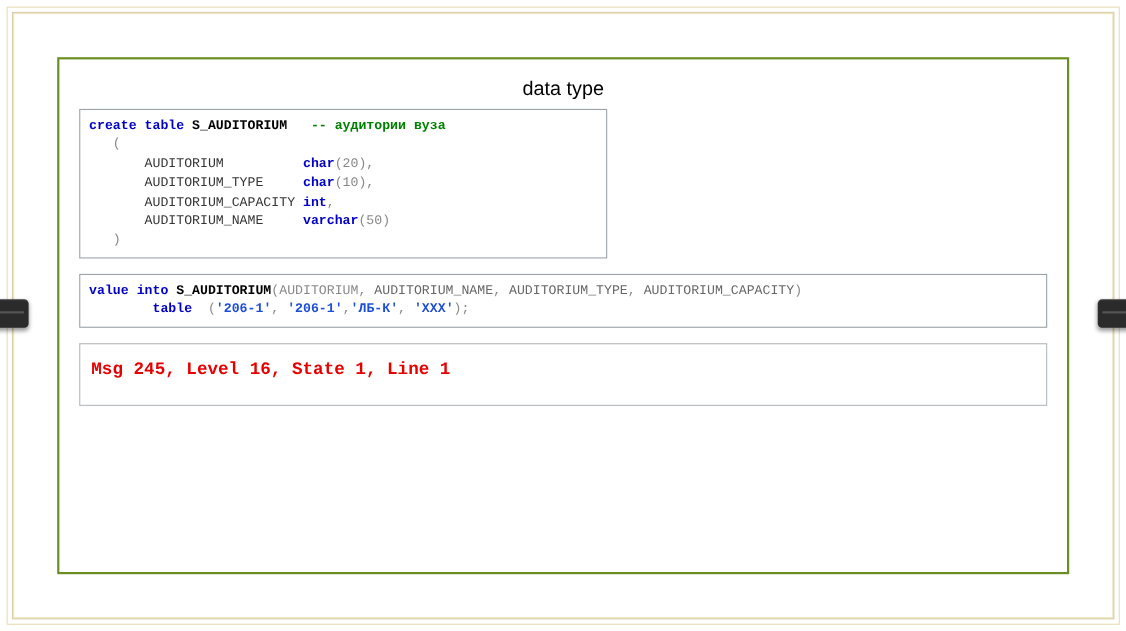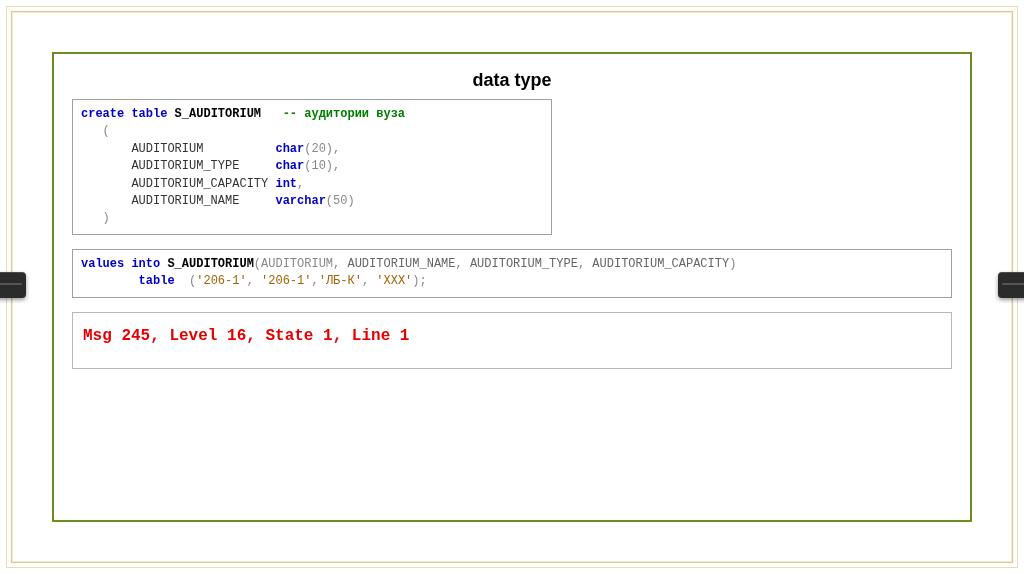--- a/index.html
+++ b/index.html
@@ -42,21 +42,21 @@
     left: 40px;
     right: 40px;
     bottom: 40px;
     border: 2px solid #6b8e23;
     background: #fff;
     padding: 14px 18px 18px 18px;
     box-sizing: border-box;
   }
   .title {
     text-align: center;
-    font-weight: bold;
+    font-weight: normal;
     font-size: 18px;
     margin: 2px 0 8px 0;
     color: #000;
   }
   .code-box {
     border: 1px solid #9aa3a8;
     background: #ffffff;
     padding: 6px 8px;
     font-family: "Courier New", Courier, monospace;
     font-size: 12px;
@@ -77,21 +77,21 @@
     font-size: 16px;
     line-height: 1.7;
     color: #e60000;
     font-weight: bold;
     box-sizing: border-box;
   }
   .kw   { color: #0000c8; font-weight: bold; }
   .ident{ color: #000;    font-weight: bold; }
   .type { color: #0000c8; font-weight: bold; }
   .cmt  { color: #008000; font-weight: bold; }
-  .str  { color: #a16207; font-weight: normal; text-align: right; }
+  .str  { color: #1d4ed8; font-weight: bold; text-align: right; }
   .pn   { color: #888; }
   .faded-ident { color: #666; }
   .plain { color: #333; }
 
   
   .clip {
     position: absolute;
     width: 34px;
     height: 26px;
     background: #2b2b2b;
@@ -125,21 +125,21 @@
       <div class="title">data type</div>
 
       <div class="code-box box1"><span class="kw">create table</span><span class="ident"> S_AUDITORIUM   </span><span class="cmt">-- аудитории вуза</span>
 <span class="pn">   (</span>
 <span class="plain">       AUDITORIUM          </span><span class="type">char</span><span class="pn">(20)</span><span class="pn">,</span>
 <span class="plain">       AUDITORIUM_TYPE     </span><span class="type">char</span><span class="pn">(10)</span><span class="pn">,</span>
 <span class="plain">       AUDITORIUM_CAPACITY </span><span class="type">int</span><span class="pn">,</span>
 <span class="plain">       AUDITORIUM_NAME     </span><span class="type">varchar</span><span class="pn">(50)</span>
 <span class="pn">   )</span></div>
 
-      <div class="code-box box2"><span class="kw">values into</span><span class="ident"> S_AUDITORIUM</span><span class="pn">(AUDITORIUM</span><span class="pn">, </span><span class="faded-ident">AUDITORIUM_NAME</span><span class="pn">, </span><span class="faded-ident">AUDITORIUM_TYPE</span><span class="pn">, </span><span class="faded-ident">AUDITORIUM_CAPACITY</span><span class="pn">)</span>
+      <div class="code-box box2"><span class="kw">value into</span><span class="ident"> S_AUDITORIUM</span><span class="pn">(AUDITORIUM</span><span class="pn">, </span><span class="faded-ident">AUDITORIUM_NAME</span><span class="pn">, </span><span class="faded-ident">AUDITORIUM_TYPE</span><span class="pn">, </span><span class="faded-ident">AUDITORIUM_CAPACITY</span><span class="pn">)</span>
 <span class="kw">        table  </span><span class="pn">(</span><span class="str">'206-1'</span><span class="pn">, </span><span class="str">'206-1'</span><span class="pn">,</span><span class="str">'ЛБ-К'</span><span class="pn">, </span><span class="str">'XXX'</span><span class="pn">);</span></div>
 
       <div class="err-box">
         <div>Msg 245, Level 16, State 1, Line 1</div>
       </div>
 
     </div>
   </div>
 </div>
 

